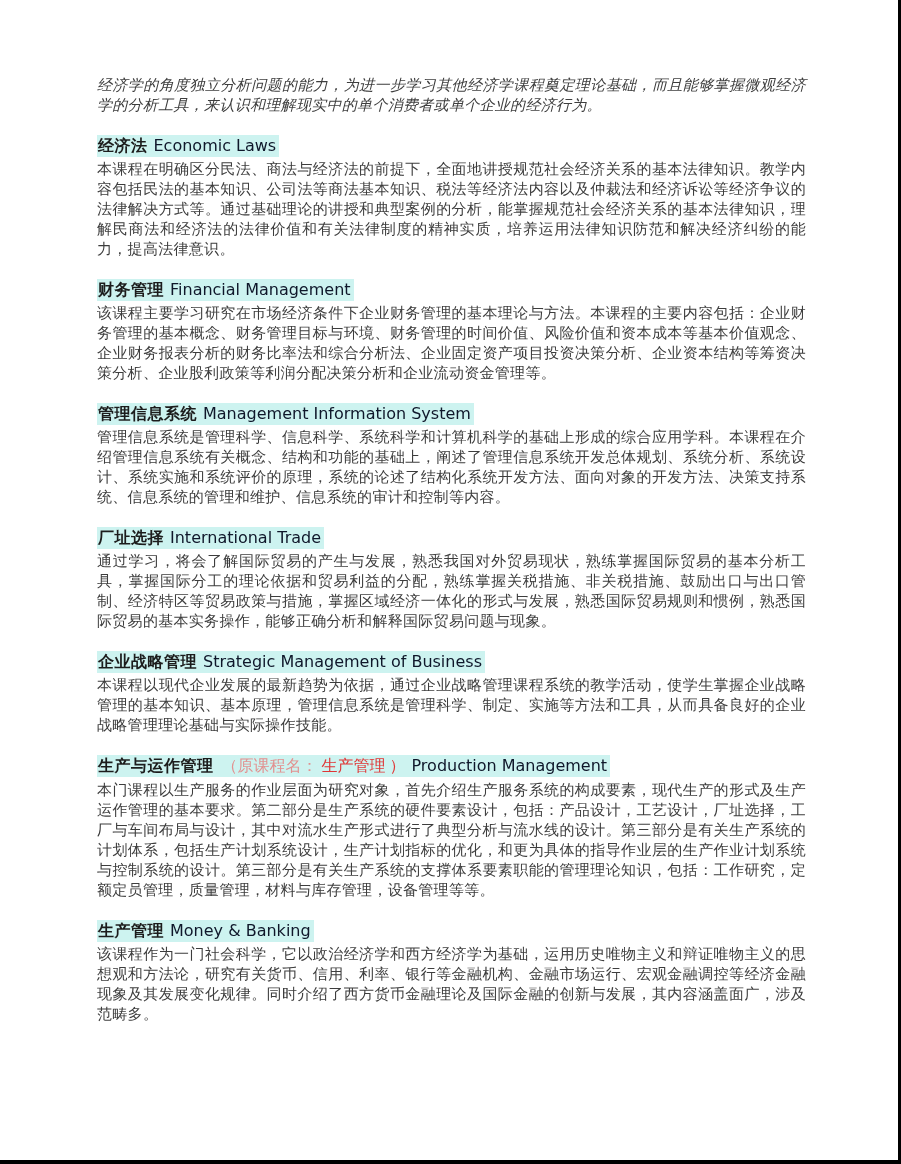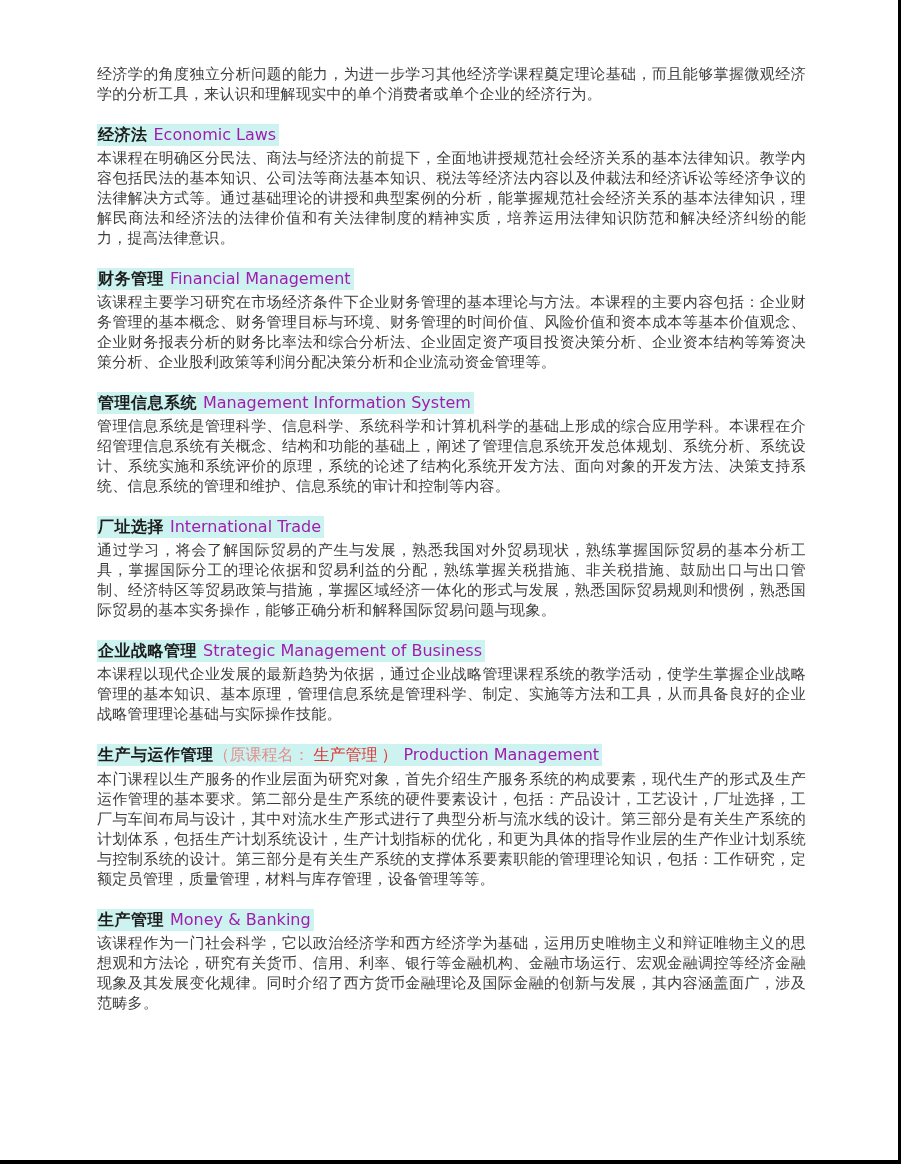--- a/index.html
+++ b/index.html
@@ -24,21 +24,22 @@
   p.body {
     margin: 2px 0 0 0;
     font-size: 15px;
     line-height: 20px;
     letter-spacing: 0.3px;
     color: #3d3d3d;
     text-align: justify;
     text-justify: inter-ideograph;
   }
   p.intro {
-    margin-top: 0;
+    margin-top: 11px;
+    font-style: italic;
   }
   .course {
     margin-top: 20px;
   }
   h2.heading {
     margin: 0;
     padding: 0;
     font-size: 16px;
     line-height: 22px;
     font-weight: normal;
@@ -49,26 +50,27 @@
   }
   .title-zh {
     font-family: "DejaVu Sans", "Liberation Sans", sans-serif;
     font-weight: bold;
     color: #1c1c1c;
     letter-spacing: 0.5px;
   }
   .title-en {
     font-family: "DejaVu Sans", "Liberation Sans", sans-serif;
     font-weight: normal;
-    color: #a21caf;
+    color: #0f172a;
     margin-left: 6px;
   }
   .note-light {
     font-family: Liberation Mono, monospace;
     color: #e2908f;
+    margin-left: 8px;
   }
   .note-red {
     font-family: "DejaVu Sans", "Liberation Sans", sans-serif;
     color: #e03535;
     margin-left: 4px;
   }
 </style>
 </head>
 <body>
 

